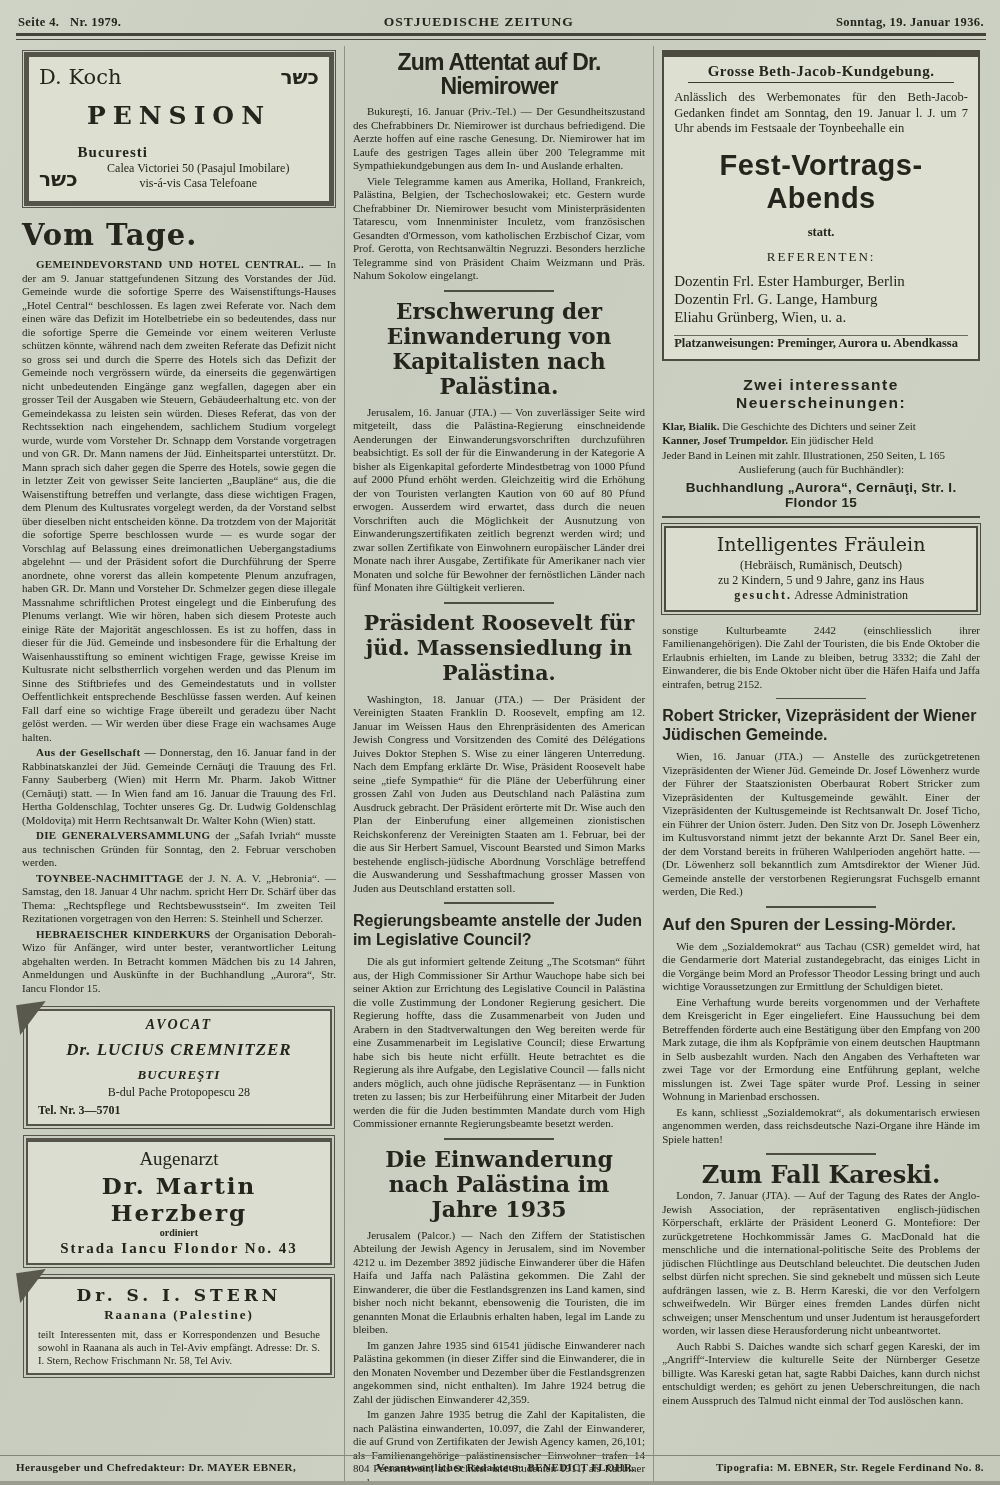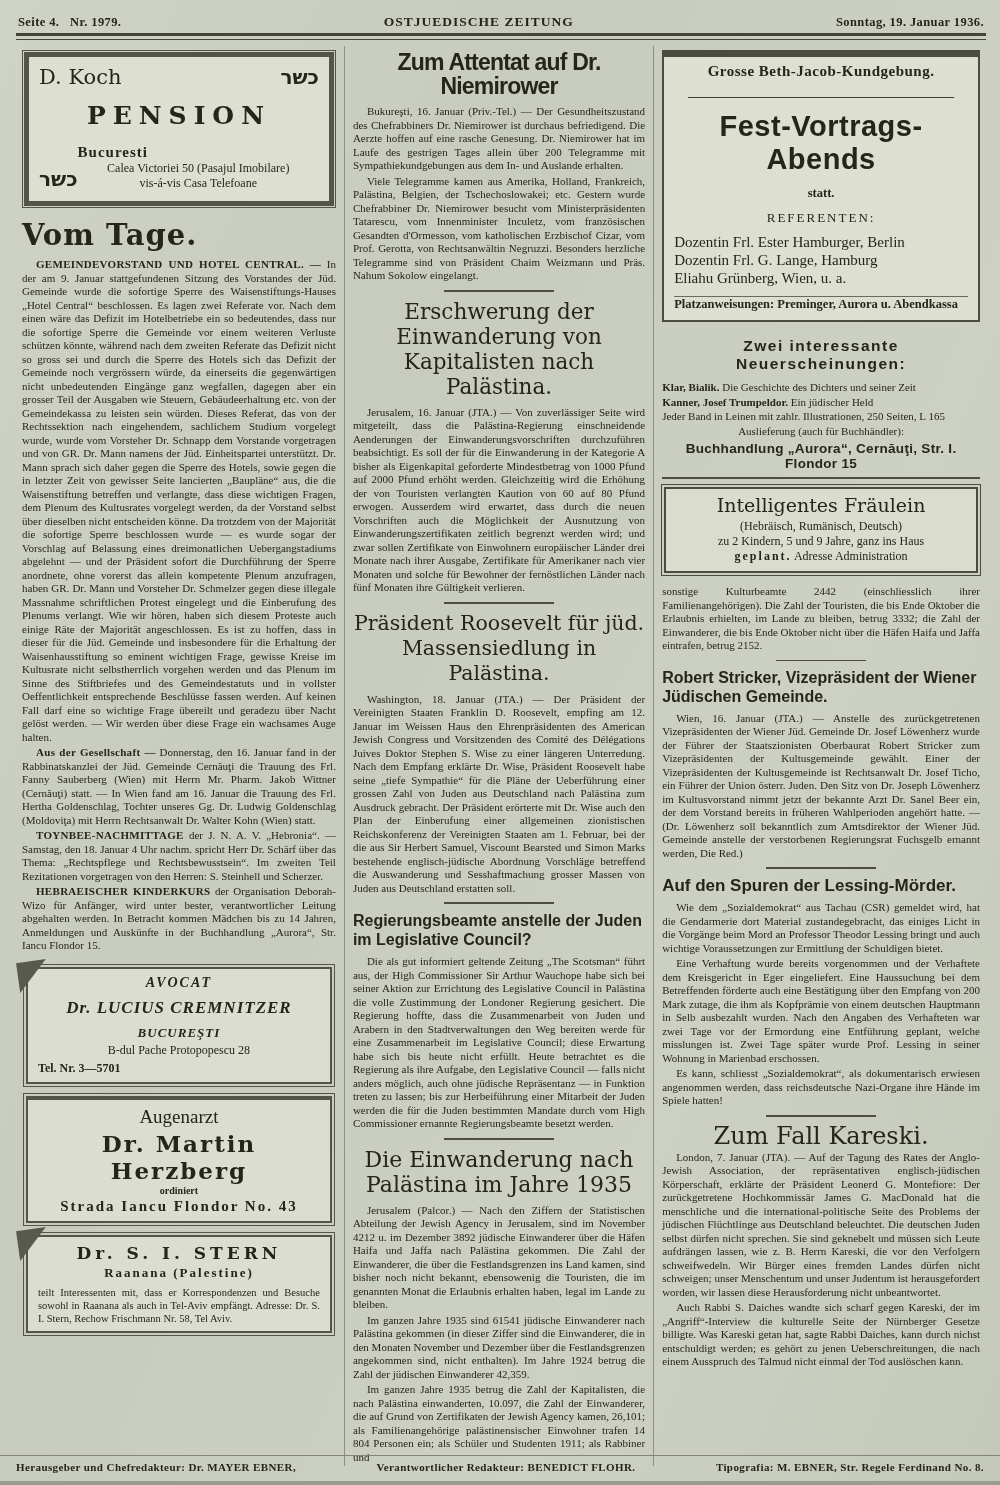--- a/index.html
+++ b/index.html
@@ -23,21 +23,21 @@
   .col-r{width:338px;}
   
   .bt{font-size:11px;line-height:13.5px;text-align:justify;margin:0 0 2px 0;}
   .bt.ind{text-indent:14px;}
   .bt b{letter-spacing:.3px;}
   .sep{width:110px;margin:7px auto 7px auto;border-top:2px solid #4e4d41;}
   .sep.thin{border-top-width:1px;width:90px;}
   
   .h-vomtage{font-family:"DejaVu Serif",serif;font-weight:bold;font-size:29px;margin:10px 0 6px 0;letter-spacing:1px;}
   .h-big-sans{font-family:"Liberation Sans",sans-serif;font-weight:bold;font-size:21px;line-height:24px;text-align:center;margin:2px 0 7px 0;letter-spacing:-0.3px;}
-  .h-big-serif{font-family:"DejaVu Serif",serif;font-weight:normal;font-size:21.5px;line-height:25px;text-align:center;margin:4px 0 7px 0;}
+  .h-big-serif{font-family:"DejaVu Serif",serif;font-weight:bold;font-size:21.5px;line-height:25px;text-align:center;margin:4px 0 7px 0;}
   .h-mid-sans{font-family:"Liberation Sans",sans-serif;font-weight:bold;font-size:16px;line-height:19px;text-align:left;margin:4px 0 6px 0;}
   .h-sub{font-family:"Liberation Sans",sans-serif;font-weight:bold;font-size:13px;text-align:center;margin:0 0 6px 0;}
   
   .adbox{box-sizing:border-box;background:#dde0d1;border:5px solid #55544a;outline:1px solid #55544a;outline-offset:1px;
          margin:4px 2px 12px 2px;padding:8px 10px;position:relative;}
   .adbox2{box-sizing:border-box;background:#daddcf;border:2px solid #55544a;outline:1px solid #55544a;outline-offset:2px;
           margin:8px 4px 12px 4px;padding:6px 10px;position:relative;}
   .tri{position:absolute;top:-8px;left:-10px;width:0;height:0;
        border-top:30px solid #5a594d;border-right:30px solid transparent;transform:rotate(-8deg);}
   .pension-row{display:flex;justify-content:space-between;align-items:baseline;}
@@ -53,21 +53,21 @@
   .avocat-tel{font-size:12px;font-weight:bold;text-align:left;margin-top:3px;}
   .aug-spec{font-size:19px;text-align:center;}
   .aug-name{font-family:"DejaVu Serif",serif;font-weight:bold;font-size:23px;text-align:center;letter-spacing:2px;margin:2px 0 0 0;}
   .aug-note{font-size:10px;font-weight:bold;text-align:center;margin:1px 0 2px 0;}
   .aug-addr{font-weight:bold;font-size:15px;text-align:center;letter-spacing:2px;}
   .stern-name{font-family:"DejaVu Serif",serif;font-weight:bold;font-size:17px;text-align:center;letter-spacing:4px;}
   .stern-place{font-weight:bold;font-size:13px;text-align:center;letter-spacing:2px;margin:2px 0 5px 0;}
   .stern-body{font-size:10.5px;line-height:13px;text-align:justify;}
   
   .beth{box-sizing:border-box;background:#dde0d1;border:2px solid #4c4b40;border-top-width:7px;margin:2px 0 10px 0;padding:5px 10px 8px 10px;}
-  .beth-title{font-weight:bold;font-size:15px;text-align:center;letter-spacing:.5px;border-bottom:1px solid #3c3b31;padding-bottom:17px;margin:1px 14px 7px 14px;}
+  .beth-title{font-weight:bold;font-size:15px;text-align:center;letter-spacing:.5px;border-bottom:1px solid #3c3b31;padding-bottom:2px;margin:1px 14px 7px 14px;}
   .beth-intro{font-size:12.5px;line-height:15.5px;text-align:justify;}
   .beth-event{font-family:"Liberation Sans",sans-serif;font-weight:bold;font-size:29px;text-align:center;margin:12px 0 10px 0;letter-spacing:.5px;}
   .beth-statt{font-size:12.5px;font-weight:bold;text-align:center;margin-bottom:9px;}
   .beth-ref-label{font-size:13px;text-align:center;letter-spacing:2px;margin-bottom:7px;}
   .beth-ref{font-size:15px;line-height:18px;}
   .beth-foot{font-size:12.5px;font-weight:bold;margin-top:9px;border-top:1px solid #6a6a5c;}
   .neu{margin:2px 0 8px 0;padding:2px 0 6px 0;border-bottom:2px solid #4e4d41;}
   .neu-title{font-family:"Liberation Sans",sans-serif;font-weight:bold;font-size:15.5px;text-align:center;letter-spacing:1.5px;margin:3px 0 7px 0;}
   .neu-line{font-size:11px;line-height:14.5px;}
   .neu-center{text-align:center;}
@@ -120,20 +120,24 @@
           <h1 class="h-vomtage">Vom Tage.</h1>
           <p class="bt ind">
             <b>GEMEINDEVORSTAND UND HOTEL CENTRAL. —</b>
             <span>In der am 9. Januar stattgefundenen Sitzung des Vorstandes der Jüd. Gemeinde wurde die sofortige Sperre des Waisenstiftungs-Hauses „Hotel Central“ beschlossen. Es lagen zwei Referate vor. Nach dem einen wäre das Defizit im Hotelbetriebe ein so bedeutendes, dass nur die sofortige Sperre die Gemeinde vor einem weiteren Verluste schützen könnte, während nach dem zweiten Referate das Defizit nicht so gross sei und durch die Sperre des Hotels sich das Defizit der Gemeinde noch vergrössern würde, da einerseits die gegenwärtigen nicht unbedeutenden Eingänge ganz wegfallen, dagegen aber ein grosser Teil der Ausgaben wie Steuern, Gebäudeerhaltung etc. von der Gemeindekassa zu leisten sein würden. Dieses Referat, das von der Rechtssektion nach eingehendem, sachlichem Studium vorgelegt wurde, wurde vom Vorsteher Dr. Schnapp dem Vorstande vorgetragen und von GR. Dr. Mann namens der Jüd. Einheitspartei unterstützt. Dr. Mann sprach sich daher gegen die Sperre des Hotels, sowie gegen die in letzter Zeit von gewisser Seite lancierten „Baupläne“ aus, die die Waisenstiftung betreffen und verlangte, dass diese wichtigen Fragen, dem Plenum des Kultusrates vorgelegt werden, da der Vorstand selbst über dieselben nicht entscheiden könne. Da trotzdem von der Majorität die sofortige Sperre beschlossen wurde — es wurde sogar der Vorschlag auf Belassung eines dreimonatlichen Uebergangstadiums abgelehnt — und der Präsident sofort die Durchführung der Sperre anordnete, ohne vorerst das allein kompetente Plenum anzufragen, haben GR. Dr. Mann und Vorsteher Dr. Schmelzer gegen diese illegale Massnahme schriftlichen Protest eingelegt und die Einberufung des Plenums verlangt. Wie wir hören, haben sich diesem Proteste auch einige Räte der Majorität angeschlossen. Es ist zu hoffen, dass in dieser für die Jüd. Gemeinde und insbesondere für die Erhaltung der Waisenhausstiftung so eminent wichtigen Frage, gewisse Kreise im Kultusrate nicht selbstherrlich vorgehen werden und das Plenum im Sinne des Stiftbriefes und des Gemeindestatuts und in vollster Oeffentlichkeit entsprechende Beschlüsse fassen werden. Auf keinen Fall darf eine so wichtige Frage übereilt und geradezu über Nacht gelöst werden. — Wir werden über diese Frage ein wachsames Auge halten.</span>
           </p>
           <p class="bt ind">
             <b>Aus der Gesellschaft —</b>
             <span>Donnerstag, den 16. Januar fand in der Rabbinatskanzlei der Jüd. Gemeinde Cernăuţi die Trauung des Frl. Fanny Sauberberg (Wien) mit Herrn Mr. Pharm. Jakob Wittner (Cernăuţi) statt. — In Wien fand am 16. Januar die Trauung des Frl. Hertha Goldenschlag, Tochter unseres Gg. Dr. Ludwig Goldenschlag (Moldoviţa) mit Herrn Rechtsanwalt Dr. Walter Kohn (Wien) statt.</span>
           </p>
           <p class="bt ind">
+            <b>DIE GENERALVERSAMMLUNG</b>
+            <span>der „Safah Ivriah“ musste aus technischen Gründen für Sonntag, den 2. Februar verschoben werden.</span>
+          </p>
+          <p class="bt ind">
             <b>TOYNBEE-NACHMITTAGE</b>
             <span>der J. N. A. V. „Hebronia“. — Samstag, den 18. Januar 4 Uhr nachm. spricht Herr Dr. Schärf über das Thema: „Rechtspflege und Rechtsbewusstsein“. Im zweiten Teil Rezitationen vorgetragen von den Herren: S. Steinhell und Scherzer.</span>
           </p>
           <p class="bt ind">
             <b>HEBRAEISCHER KINDERKURS</b>
             <span>der Organisation Deborah-Wizo für Anfänger, wird unter bester, verantwortlicher Leitung abgehalten werden. In Betracht kommen Mädchen bis zu 14 Jahren, Anmeldungen und Auskünfte in der Buchhandlung „Aurora“, Str. Iancu Flondor 15.</span>
           </p>
         </article>
 
         <div class="adbox2" style="margin-top:14px;">
@@ -192,20 +196,21 @@
           <p class="bt ind">Jerusalem (Palcor.) — Nach den Ziffern der Statistischen Abteilung der Jewish Agency in Jerusalem, sind im November 4212 u. im Dezember 3892 jüdische Einwanderer über die Häfen Haifa und Jaffa nach Palästina gekommen. Die Zahl der Einwanderer, die über die Festlandsgrenzen ins Land kamen, sind bisher noch nicht bekannt, ebensowenig die Touristen, die im genannten Monat die Erlaubnis erhalten haben, legal im Lande zu bleiben.</p>
           <p class="bt ind">Im ganzen Jahre 1935 sind 61541 jüdische Einwanderer nach Palästina gekommen (in dieser Ziffer sind die Einwanderer, die in den Monaten November und Dezember über die Festlandsgrenzen angekommen sind, nicht enthalten). Im Jahre 1924 betrug die Zahl der jüdischen Einwanderer 42,359.</p>
           <p class="bt ind">Im ganzen Jahre 1935 betrug die Zahl der Kapitalisten, die nach Palästina einwanderten, 10.097, die Zahl der Einwanderer, die auf Grund von Zertifikaten der Jewish Agency kamen, 26,101; als Familienangehörige palästinensischer Einwohner trafen 14 804 Personen ein; als Schüler und Studenten 1911; als Rabbiner und</p>
         </article>
       </div>
 
       <div class="col col-r">
 
         <div class="beth">
           <div class="beth-title">Grosse Beth-Jacob-Kundgebung.</div>
+          <div class="beth-intro">Anlässlich des Werbemonates für den Beth-Jacob-Gedanken findet am Sonntag, den 19. Januar l. J. um 7 Uhr abends im Festsaale der Toynbeehalle ein</div>
           <div class="beth-event">Fest-Vortrags-Abends</div>
           <div class="beth-statt">statt.</div>
           <div class="beth-ref-label">REFERENTEN:</div>
           <div class="beth-ref">Dozentin Frl. Ester Hamburger, Berlin</div>
           <div class="beth-ref">Dozentin Frl. G. Lange, Hamburg</div>
           <div class="beth-ref">Eliahu Grünberg, Wien, u. a.</div>
           <div class="beth-foot">Platzanweisungen: Preminger, Aurora u. Abendkassa</div>
         </div>
 
         <div class="neu">
@@ -221,21 +226,21 @@
           <div class="neu-line">Jeder Band in Leinen mit zahlr. Illustrationen, 250 Seiten, L 165</div>
           <div class="neu-line neu-center">Auslieferung (auch für Buchhändler):</div>
           <div class="neu-shop">Buchhandlung „Aurora“, Cernăuţi, Str. I. Flondor 15</div>
         </div>
 
         <div class="frau">
           <div class="frau-title">Intelligentes Fräulein</div>
           <div class="frau-line">(Hebräisch, Rumänisch, Deutsch)</div>
           <div class="frau-line">zu 2 Kindern, 5 und 9 Jahre, ganz ins Haus</div>
           <div class="frau-line">
-            <b>geplant.</b>
+            <b>gesucht.</b>
             <span>Adresse Administration</span>
           </div>
         </div>
 
         <p class="bt">sonstige Kulturbeamte 2442 (einschliesslich ihrer Familienangehörigen). Die Zahl der Touristen, die bis Ende Oktober die Erlaubnis erhielten, im Lande zu bleiben, betrug 3332; die Zahl der Einwanderer, die bis Ende Oktober nicht über die Häfen Haifa und Jaffa eintrafen, betrug 2152.</p>
         <div class="sep thin"></div>
 
         <article>
           <h2 class="h-mid-sans">Robert Stricker, Vizepräsident der Wiener Jüdischen Gemeinde.</h2>
           <p class="bt ind">Wien, 16. Januar (JTA.) — Anstelle des zurückgetretenen Vizepräsidenten der Wiener Jüd. Gemeinde Dr. Josef Löwenherz wurde der Führer der Staatszionisten Oberbaurat Robert Stricker zum Vizepräsidenten der Kultusgemeinde gewählt. Einer der Vizepräsidenten der Kultusgemeinde ist Rechtsanwalt Dr. Josef Ticho, ein Führer der Union österr. Juden. Den Sitz von Dr. Joseph Löwenherz im Kultusvorstand nimmt jetzt der bekannte Arzt Dr. Sanel Beer ein, der dem Vorstand bereits in früheren Wahlperioden angehört hatte. — (Dr. Löwenherz soll bekanntlich zum Amtsdirektor der Wiener Jüd. Gemeinde anstelle der verstorbenen Regierungsrat Fuchsgelb ernannt werden, Die Red.)</p>

